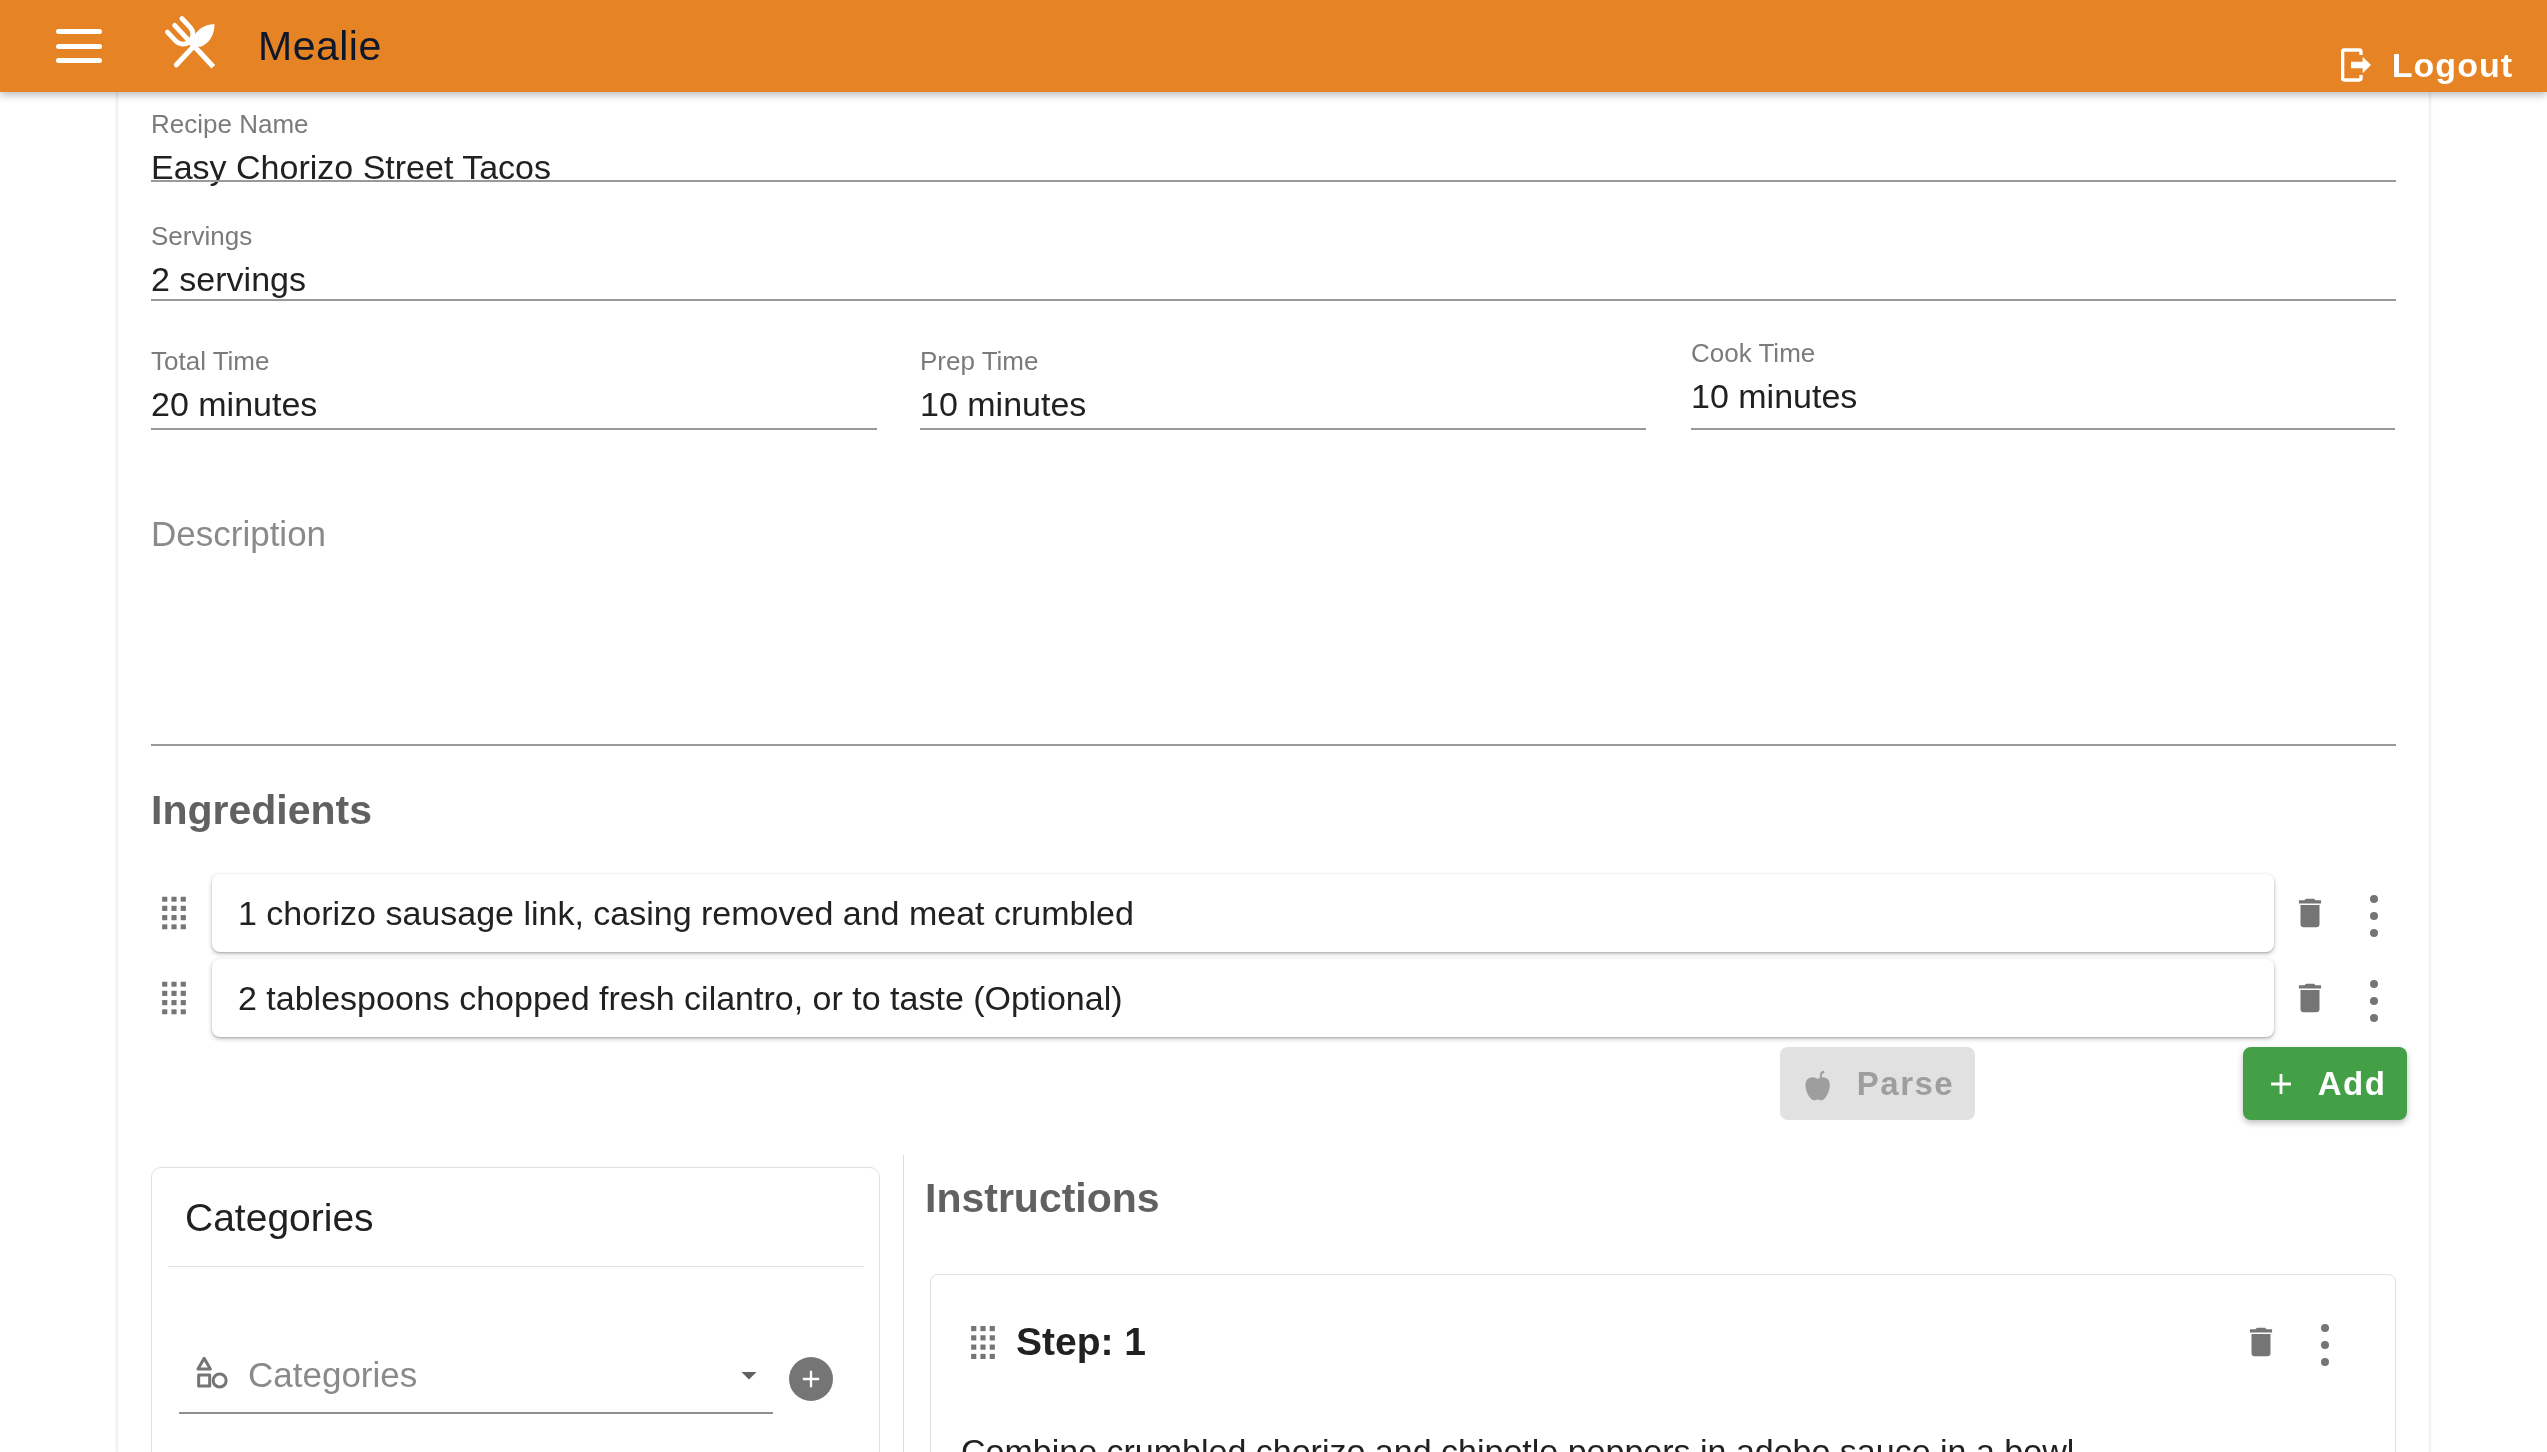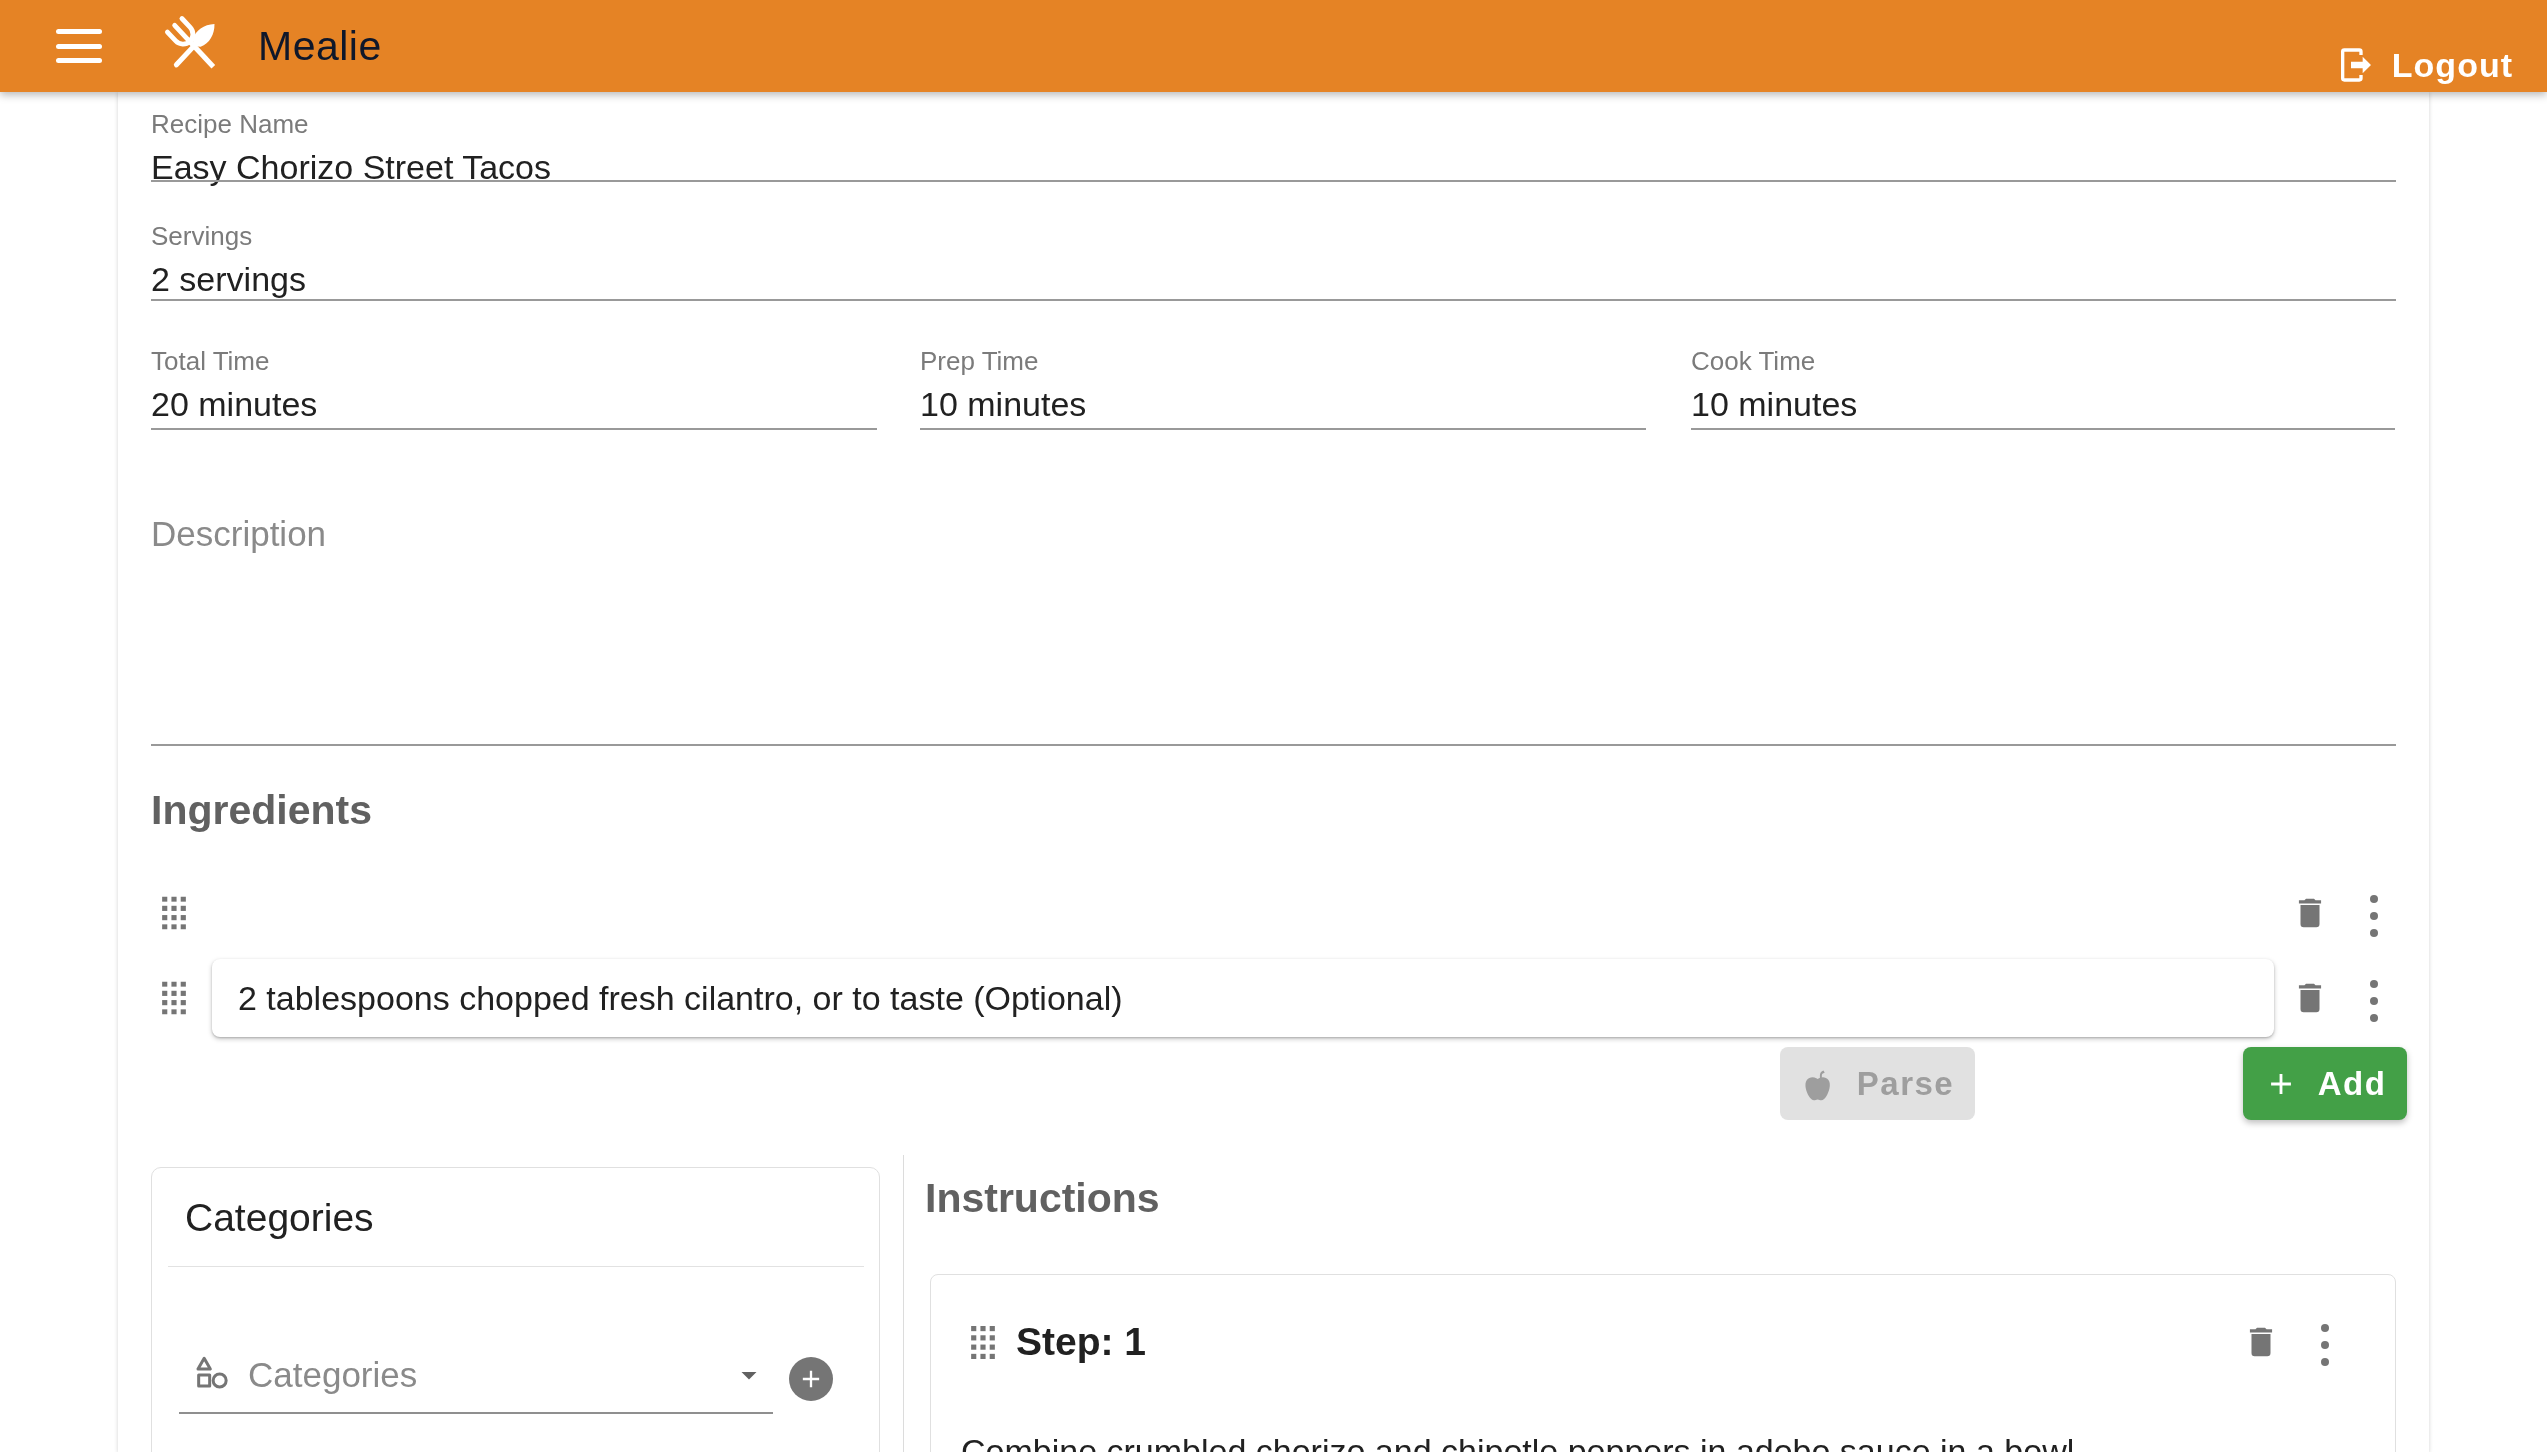--- a/index.html
+++ b/index.html
@@ -108,21 +108,21 @@
     <div class="f-value">20 minutes</div>
   </div>
   <div class="underline" style="left:33px; top:336px; width:726px;"></div>
 
   <div class="abs" style="left:802px; top:254px;">
     <div class="f-label">Prep Time</div>
     <div class="f-value">10 minutes</div>
   </div>
   <div class="underline" style="left:802px; top:336px; width:726px;"></div>
 
-  <div class="abs" style="left:1573px; top:254px;">
+  <div class="abs" style="left:1573px; top:246px;">
     <div class="f-label">Cook Time</div>
     <div class="f-value">10 minutes</div>
   </div>
   <div class="underline" style="left:1573px; top:336px; width:704px;"></div>
 
   <div class="abs f-label-big" style="left:33px; top:422px;">Description</div>
   <div class="abs" style="left:33px; top:468px; width:2245px; height:179px;"></div>
   <div class="underline" style="left:33px; top:652px; width:2245px;"></div>
 
   <div class="abs section-h" style="left:33px; top:695px;">Ingredients</div>
@@ -137,20 +137,23 @@
           <rect x="9" y="9" width="5" height="5"></rect>
           <rect x="18" y="9" width="5" height="5"></rect>
         <rect x="0" y="18" width="5" height="5"></rect>
           <rect x="9" y="18" width="5" height="5"></rect>
           <rect x="18" y="18" width="5" height="5"></rect>
         <rect x="0" y="27" width="5" height="5"></rect>
           <rect x="9" y="27" width="5" height="5"></rect>
           <rect x="18" y="27" width="5" height="5"></rect>
       </svg>
     </span>
+    <div class="ing-card">
+      <span>1 chorizo sausage link, casing removed and meat crumbled</span>
+    </div>
     <button class="icon-btn abs" style="left:2173px; top:19px;">
       <svg width="38" height="40" viewBox="0 0 24 24" fill="#757575">
         <path d="M19,4H15.5L14.5,3H9.5L8.5,4H5V6H19V4M6,19A2,2 0 0,0 8,21H16A2,2 0 0,0 18,19V7H6V19Z"></path>
       </svg>
     </button>
     <button class="icon-btn kebab abs" style="left:2252px; top:21px;">
       <i></i>
         <i></i>
         <i></i>
     </button>

